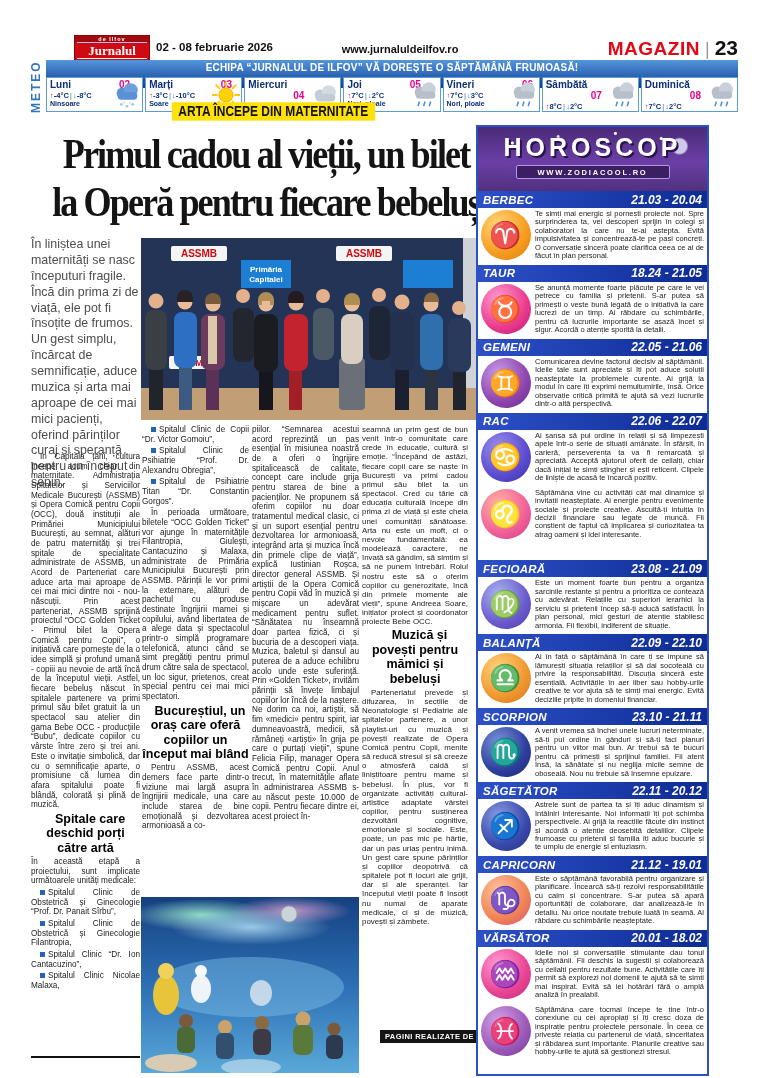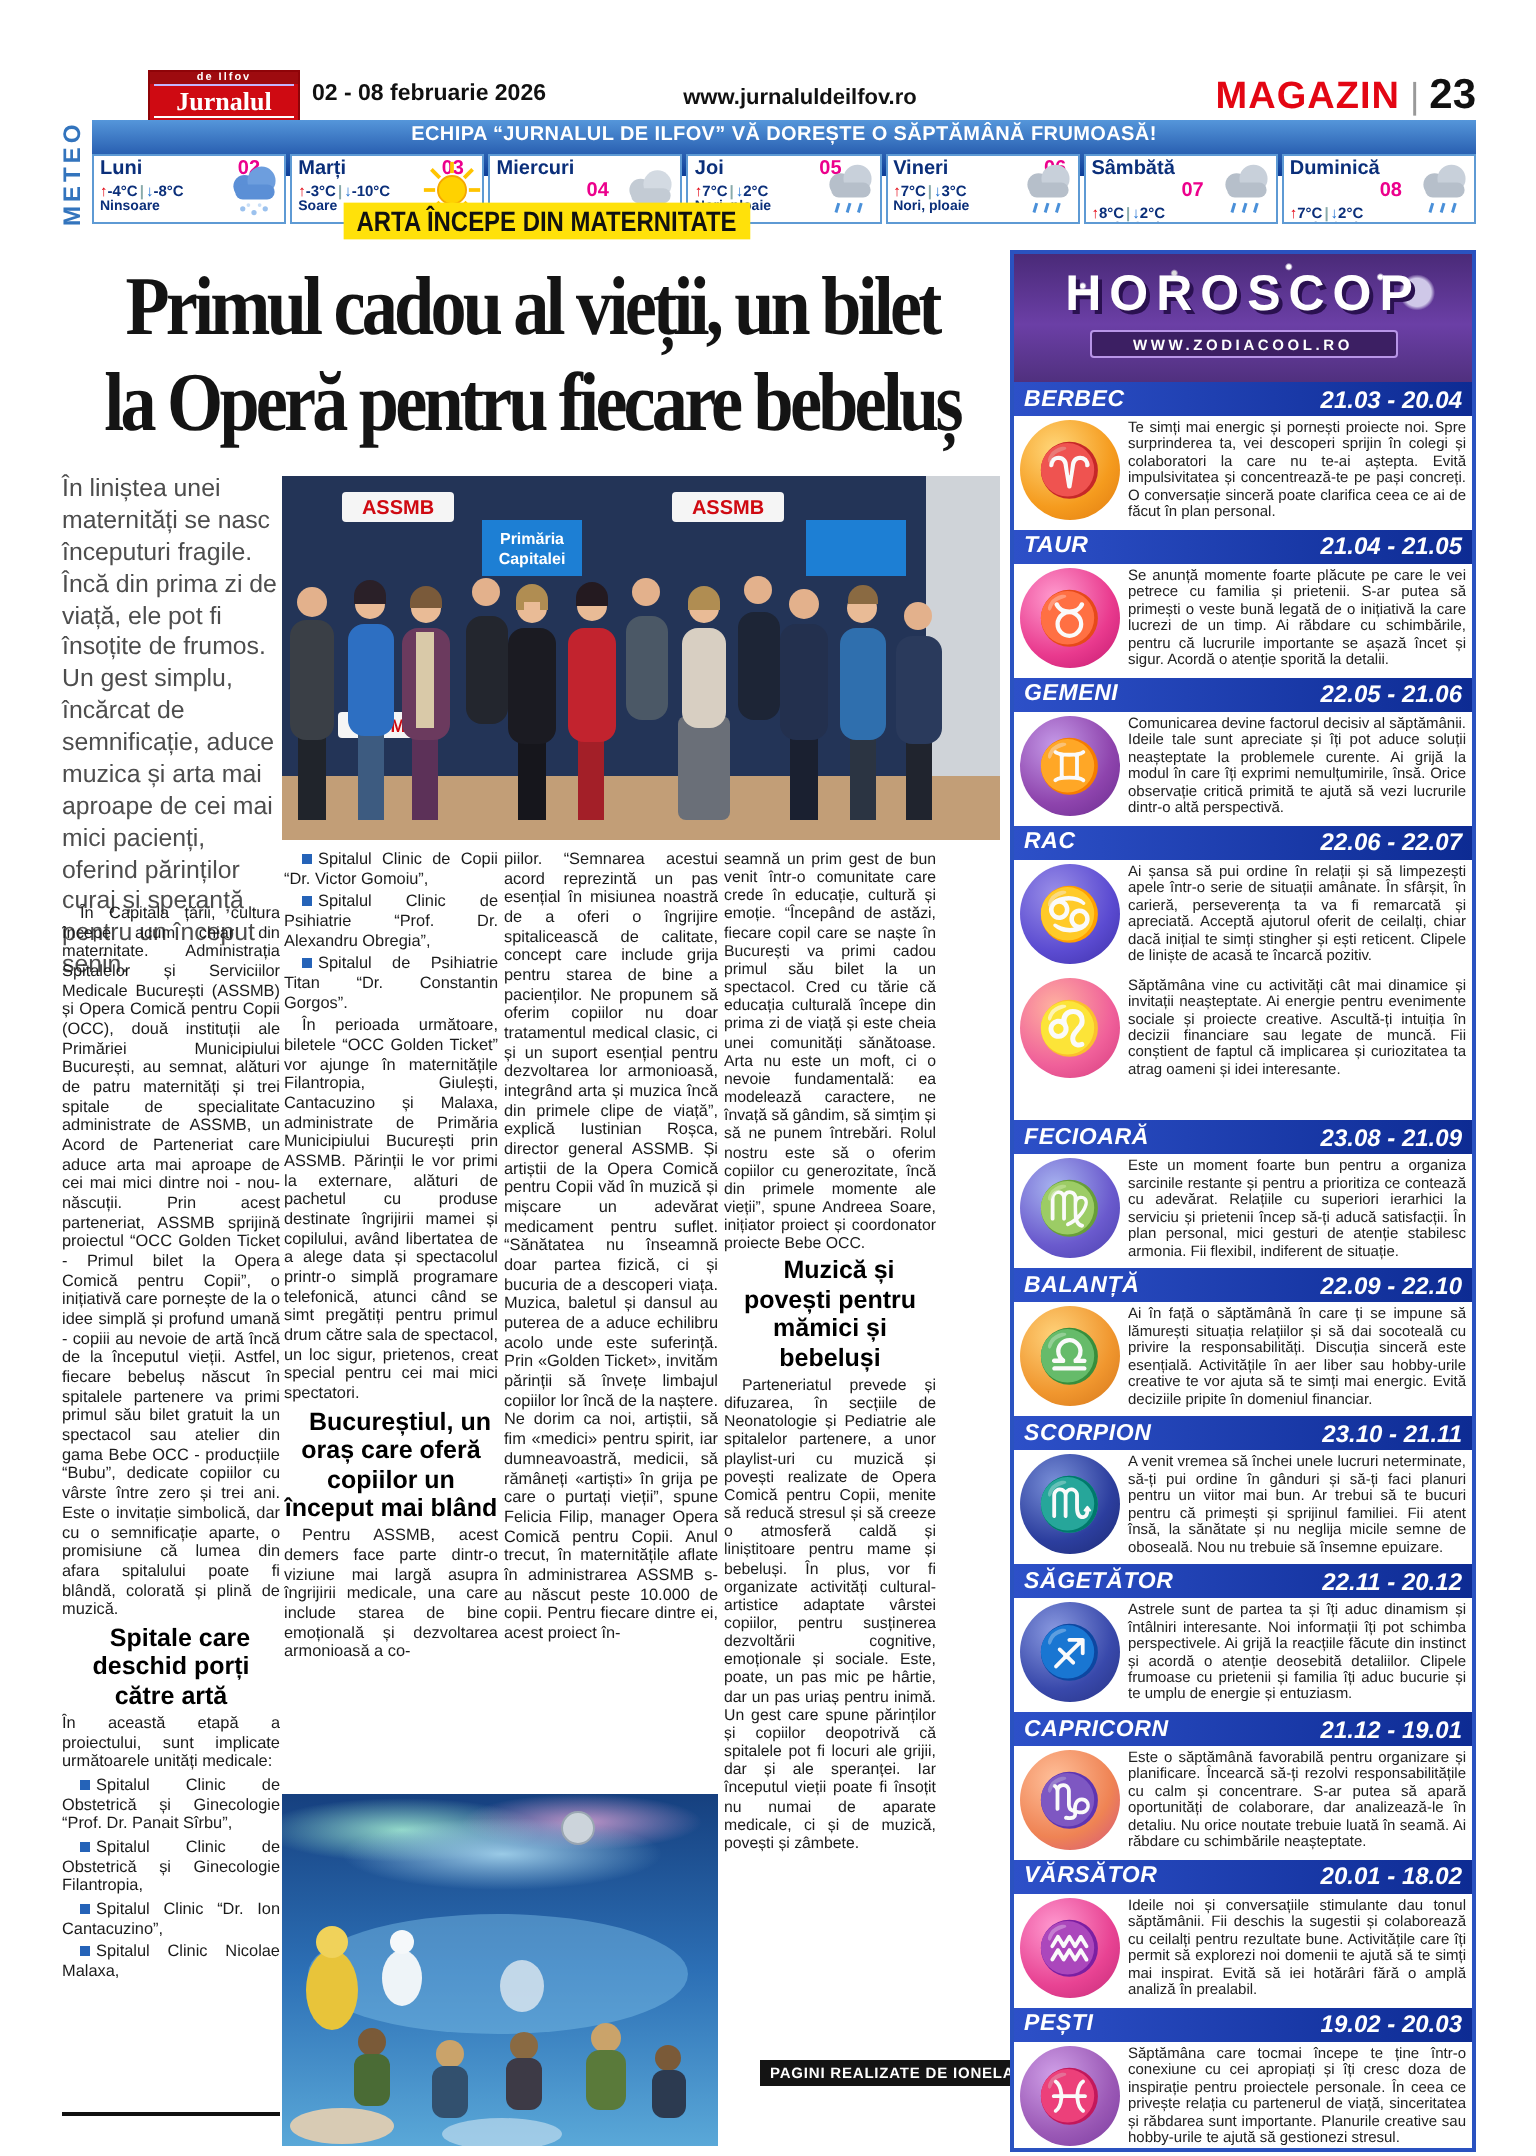--- a/index.html
+++ b/index.html
@@ -39,21 +39,21 @@
   .c2{left:142px;top:425px;width:107px;height:468px;}
   .c3{left:252px;top:425px;width:107px;height:468px;}
   .c4{left:362px;top:425px;width:106px;height:648px;font-size:7.9px;line-height:1.16;}
   .subhead{font-weight:800;font-size:12.5px;line-height:1.15;text-align:center;margin:7px 0 4px;color:#000;text-indent:0;}
   .bullet{margin:0 0 1px;text-indent:0;}
   .sq{display:inline-block;width:5px;height:5px;background:#2563b8;margin-right:3px;}
   .end-rule{position:absolute;left:31px;top:1056px;width:109px;border-top:2px solid #111;}
   .photo-bottom{position:absolute;left:141px;top:897px;width:218px;height:176px;}
   .credit{position:absolute;left:380px;top:1030px;background:#141414;color:#fff;font-size:7.5px;font-weight:bold;padding:2px 5px;letter-spacing:.4px;white-space:nowrap;}
   
-  .horo{position:absolute;left:505px;top:125px;width:233px;height:951px;border:2px solid #2a52c0;box-sizing:border-box;background:#fff;}
+  .horo{position:absolute;left:476px;top:125px;width:233px;height:951px;border:2px solid #2a52c0;box-sizing:border-box;background:#fff;}
   .h-head{height:64px;background:
     radial-gradient(circle 1.2px at 15% 25%, #fff 1px, transparent 2px),
     radial-gradient(circle 1.2px at 80% 18%, #fff 1px, transparent 2px),
     radial-gradient(circle 1px at 60% 10%, #fff 1px, transparent 2px),
     radial-gradient(circle 1px at 35% 15%, #ddd 1px, transparent 2px),
     radial-gradient(circle 8px at 88% 30%, #cfc8e8 7px, transparent 9px),
     linear-gradient(#4a2a78,#6b3fa6 55%,#50307e);text-align:center;padding-top:6px;box-sizing:border-box;}
   .h-title{color:#fff;font-size:25px;font-weight:800;letter-spacing:4px;text-shadow:2px 2px 0 #2a1150;}
   .h-site{margin:3px auto 0;width:152px;background:#3c1f63;border:1px solid #b895e8;color:#fff;font-size:7.5px;font-weight:bold;letter-spacing:1.8px;padding:2px 0 1px;border-radius:2px;}
   .z-entry{height:73.9px;overflow:hidden;}
@@ -394,21 +394,21 @@
           <span class="z-dates">21.03 - 20.04</span>
         </div>
       <div class="z-body">
           <div class="z-icon zi0">♈</div>
           <div class="z-text">Te simți mai energic și pornești proiecte noi. Spre surprinderea ta, vei descoperi sprijin în colegi și colaboratori la care nu te-ai aștepta. Evită impulsivitatea și concentrează-te pe pași concreți. O conversație sinceră poate clarifica ceea ce ai de făcut în plan personal.</div>
         </div>
     </div>
     <div class="z-entry">
       <div class="z-bar">
           <span class="z-name">TAUR</span>
-          <span class="z-dates">21.04 - 21.05</span>
+          <span class="z-dates">18.24 - 21.05</span>
         </div>
       <div class="z-body">
           <div class="z-icon zi1">♉</div>
           <div class="z-text">Se anunță momente foarte plăcute pe care le vei petrece cu familia și prietenii. S-ar putea să primești o veste bună legată de o inițiativă la care lucrezi de un timp. Ai răbdare cu schimbările, pentru că lucrurile importante se așază încet și sigur. Acordă o atenție sporită la detalii.</div>
         </div>
     </div>
     <div class="z-entry">
       <div class="z-bar">
           <span class="z-name">GEMENI</span>
           <span class="z-dates">22.05 - 21.06</span>
@@ -488,24 +488,20 @@
       <div class="z-bar">
           <span class="z-name">VĂRSĂTOR</span>
           <span class="z-dates">20.01 - 18.02</span>
         </div>
       <div class="z-body">
           <div class="z-icon zi10">♒</div>
           <div class="z-text">Ideile noi și conversațiile stimulante dau tonul săptămânii. Fii deschis la sugestii și colaborează cu ceilalți pentru rezultate bune. Activitățile care îți permit să explorezi noi domenii te ajută să te simți mai inspirat. Evită să iei hotărâri fără o amplă analiză în prealabil.</div>
         </div>
     </div>
     <div class="z-entry">
-      <div class="z-bar">
-          <span class="z-name">PEȘTI</span>
-          <span class="z-dates">19.02 - 20.03</span>
-        </div>
       <div class="z-body">
           <div class="z-icon zi11">♓</div>
           <div class="z-text">Săptămâna care tocmai începe te ține într-o conexiune cu cei apropiați și îți cresc doza de inspirație pentru proiectele personale. În ceea ce privește relația cu partenerul de viață, sinceritatea și răbdarea sunt importante. Planurile creative sau hobby-urile te ajută să gestionezi stresul.</div>
         </div>
     </div>
   </aside>
 
 </div>
 
 </body></html>

